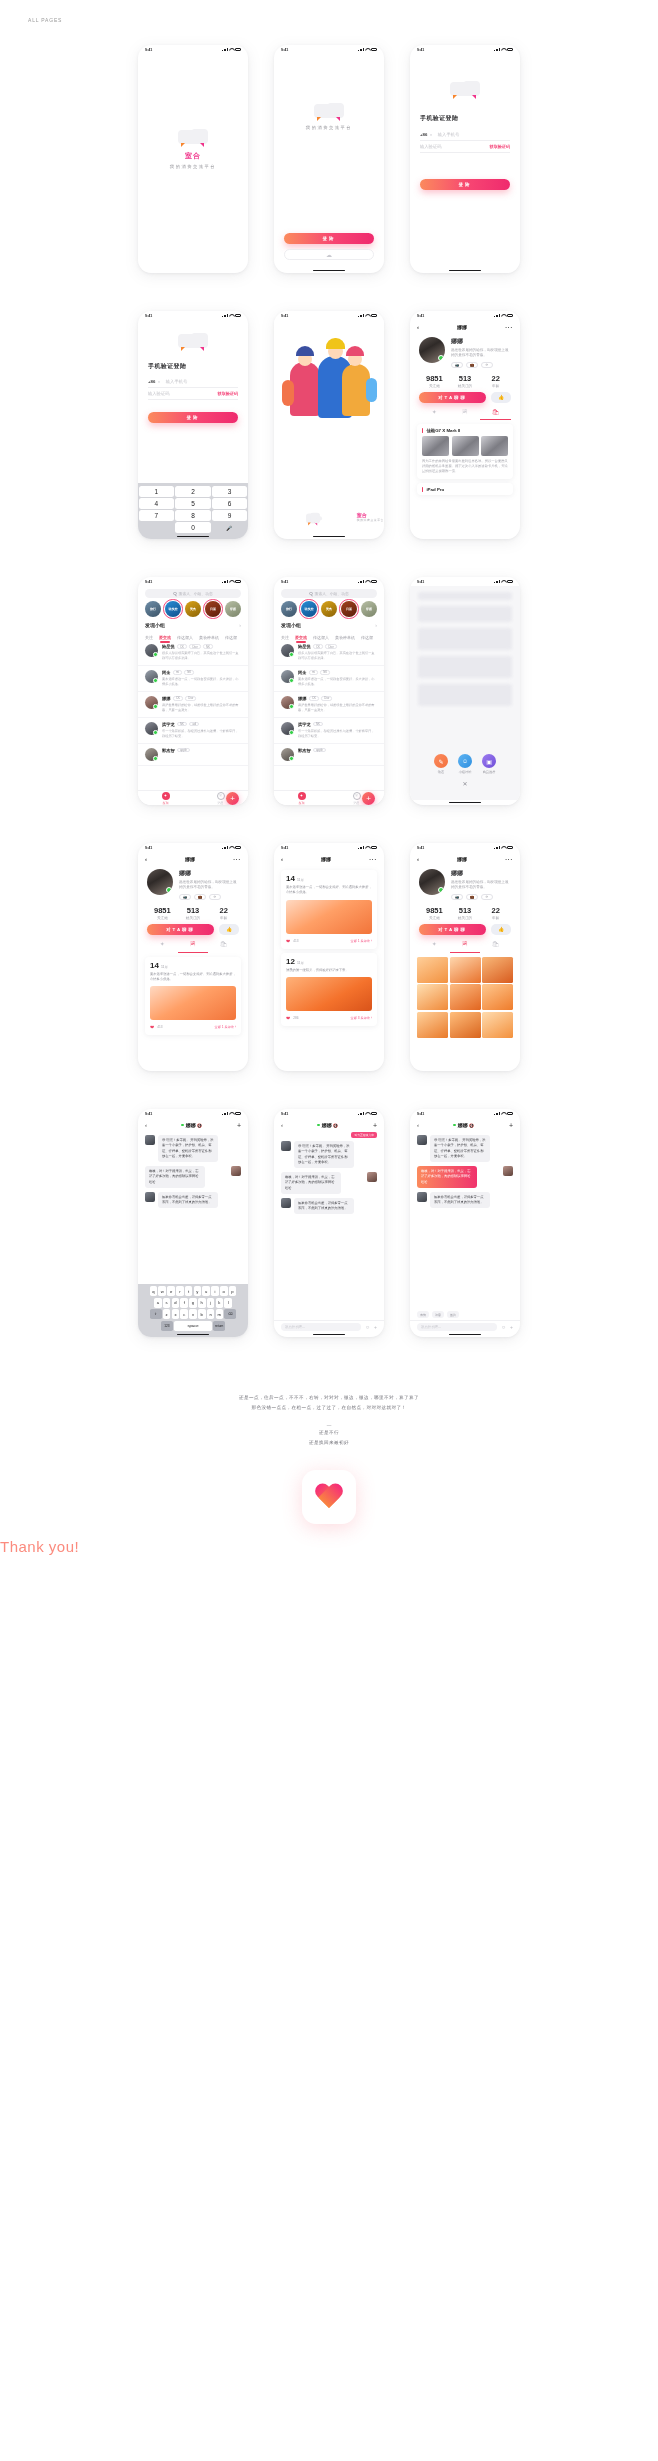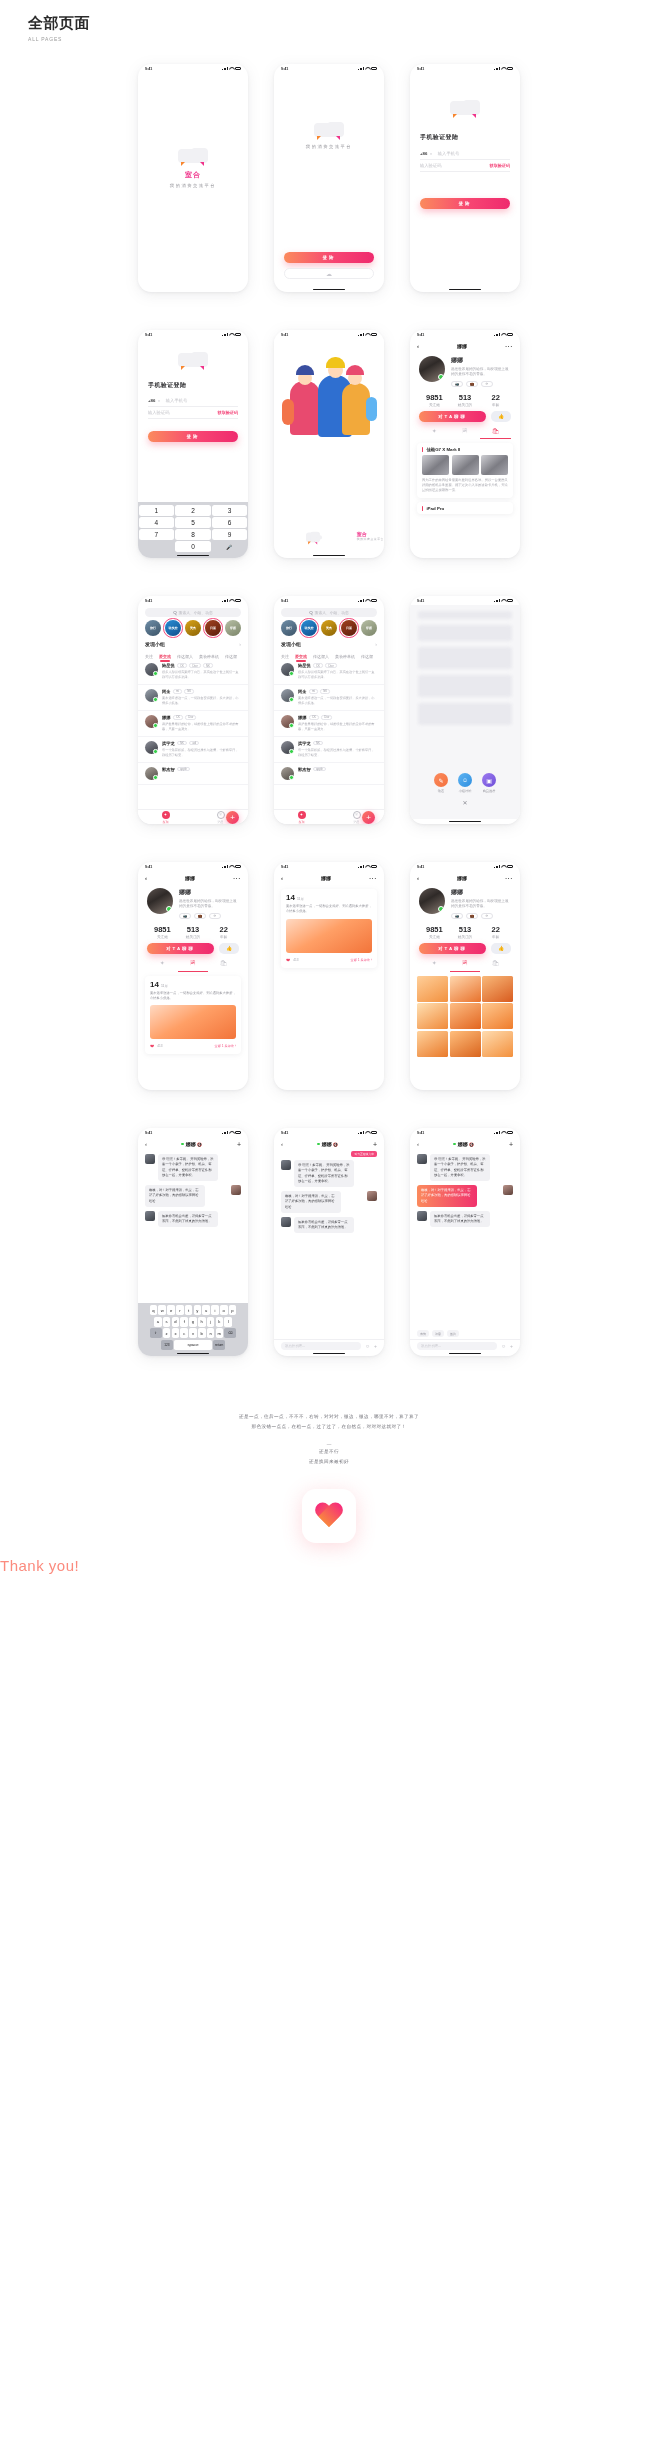--- a/index.html
+++ b/index.html
@@ -231,21 +231,20 @@
     background:linear-gradient(180deg,#f62a7b,#f9863f);
   }
   .heart-big::before { left:15px; transform:rotate(-45deg); transform-origin:0 100%; }
   .heart-big::after  { left:0;   transform:rotate(45deg);  transform-origin:100% 100%; }
   .thanks-text { font-size:15px; color:#fb8b7e; margin-top:14px; letter-spacing:.5px; }
 </style>
 </head>
 <body>
 
 <div class="page-header">
-  <div class="page-title">全部页面</div>
   <div class="page-sub">ALL PAGES</div>
 </div>
 
 <div class="grid">
 
   <div class="row" style="margin-top:22px">
 
     <div class="phone">
       <div class="screen">
         <div class="statusbar">
@@ -901,20 +900,33 @@
             <span class="pd-mon">11月</span>
           </div>
           <div class="post-text">要永远坚强这一点，一切都会变得好。无论遇到多大挫折，心情多么低落。</div>
           <div class="post-img"></div>
           <div class="post-meta">
             <span class="heart">❤</span>
             <span>413</span>
             <span class="meta-right">全部 1 条评论 ›</span>
           </div>
         </div>
+        <div class="post-card">
+          <div class="post-date">
+            <span class="pd-day">12</span>
+            <span class="pd-mon">11月</span>
+          </div>
+          <div class="post-text">清晨的第一缕阳光，值得被好好记录下来。</div>
+          <div class="post-img b"></div>
+          <div class="post-meta">
+            <span class="heart">❤</span>
+            <span>286</span>
+            <span class="meta-right">全部 3 条评论 ›</span>
+          </div>
+        </div>
       </div>
     </div>
 
     <div class="phone">
       <div class="screen">
         <div class="statusbar">
             <span>9:41</span>
           <span class="sb-right">
               <span class="sig">
                 <i></i>

